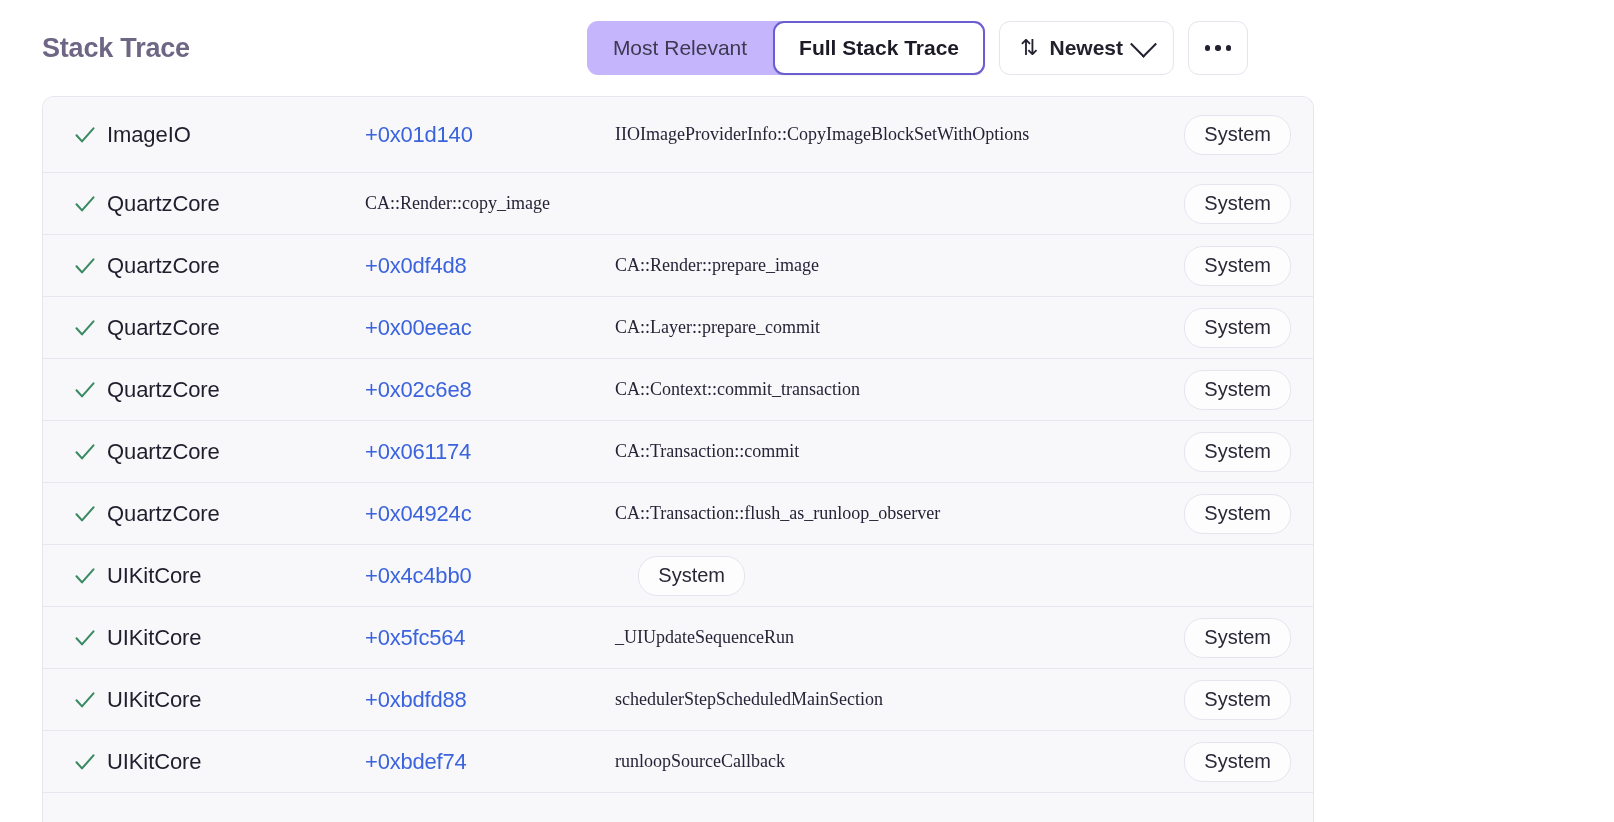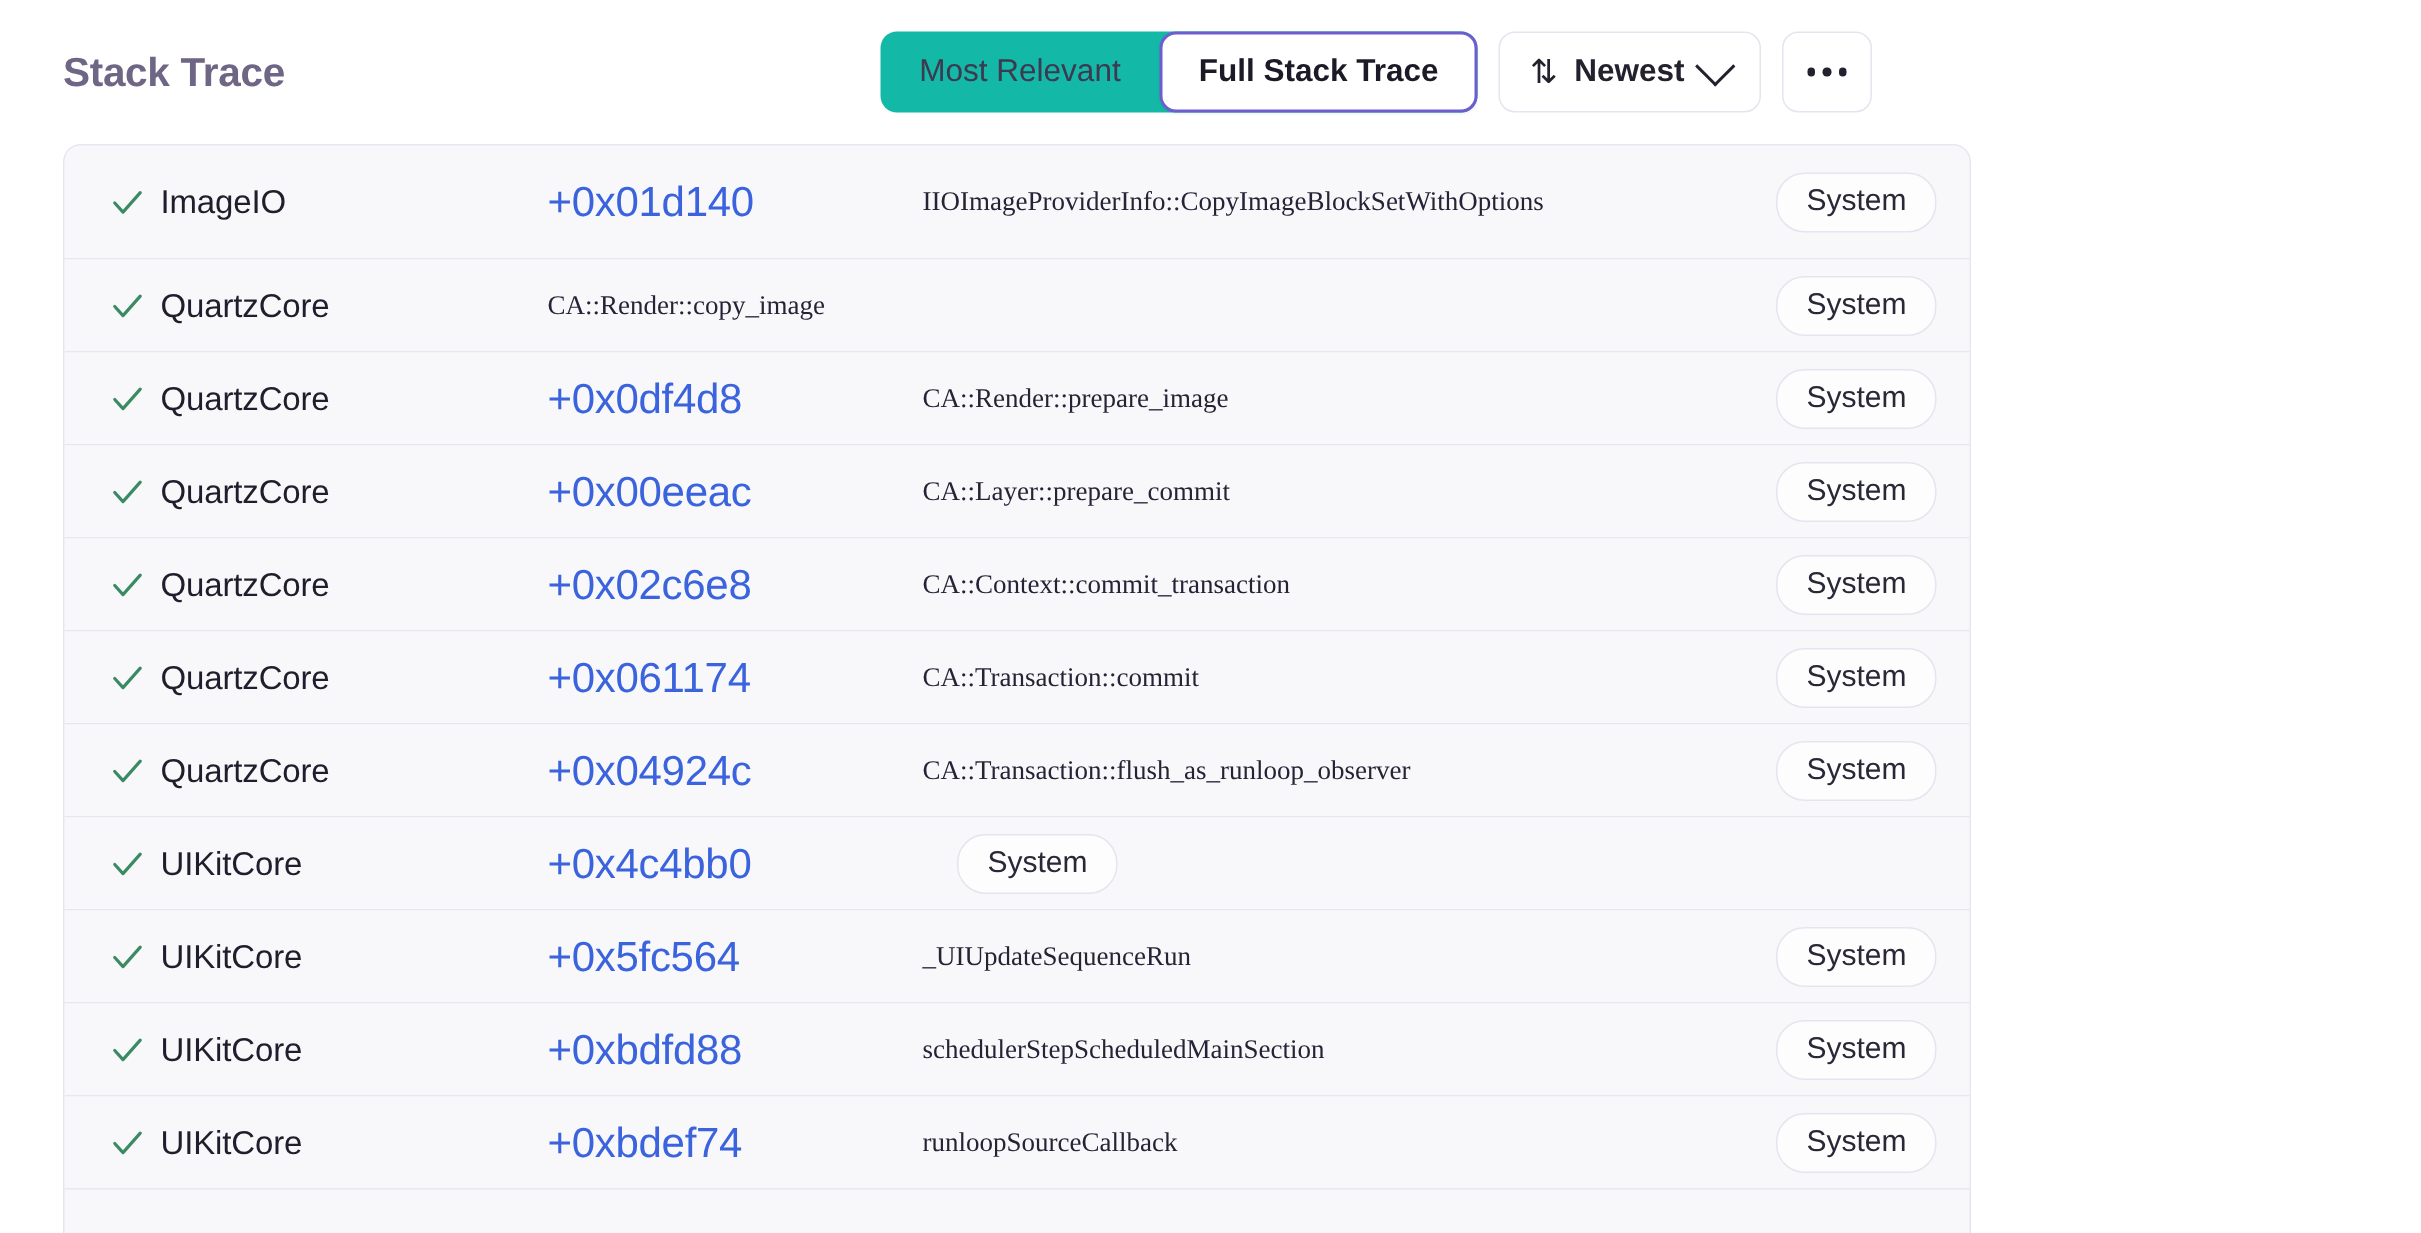--- a/index.html
+++ b/index.html
@@ -50,21 +50,21 @@
     align-items: center;
     gap: 14px;
   }
 
   
   .segmented {
     display: flex;
     align-items: stretch;
     height: 54px;
     border-radius: 11px;
-    background: #14b8a6;
+    background: #c4b5fd;
     position: relative;
   }
   .seg-btn {
     display: flex;
     align-items: center;
     justify-content: center;
     padding: 0 24px;
     font-size: 21px;
     color: #3c3950;
     border-radius: 11px;
@@ -174,21 +174,21 @@
     flex: 0 0 258px;
     font-size: 22px;
     color: #201e2c;
     letter-spacing: -0.1px;
     white-space: nowrap;
     overflow: hidden;
   }
 
   .col-addr {
     flex: 0 0 250px;
-    font-size: 28px;
+    font-size: 22px;
     color: #3a63dd;
     letter-spacing: -0.2px;
     white-space: nowrap;
   }
 
   .col-symbol {
     flex: 1 1 auto;
     font-family: Liberation Serif, serif;
     font-size: 18px;
     line-height: 1.45;

